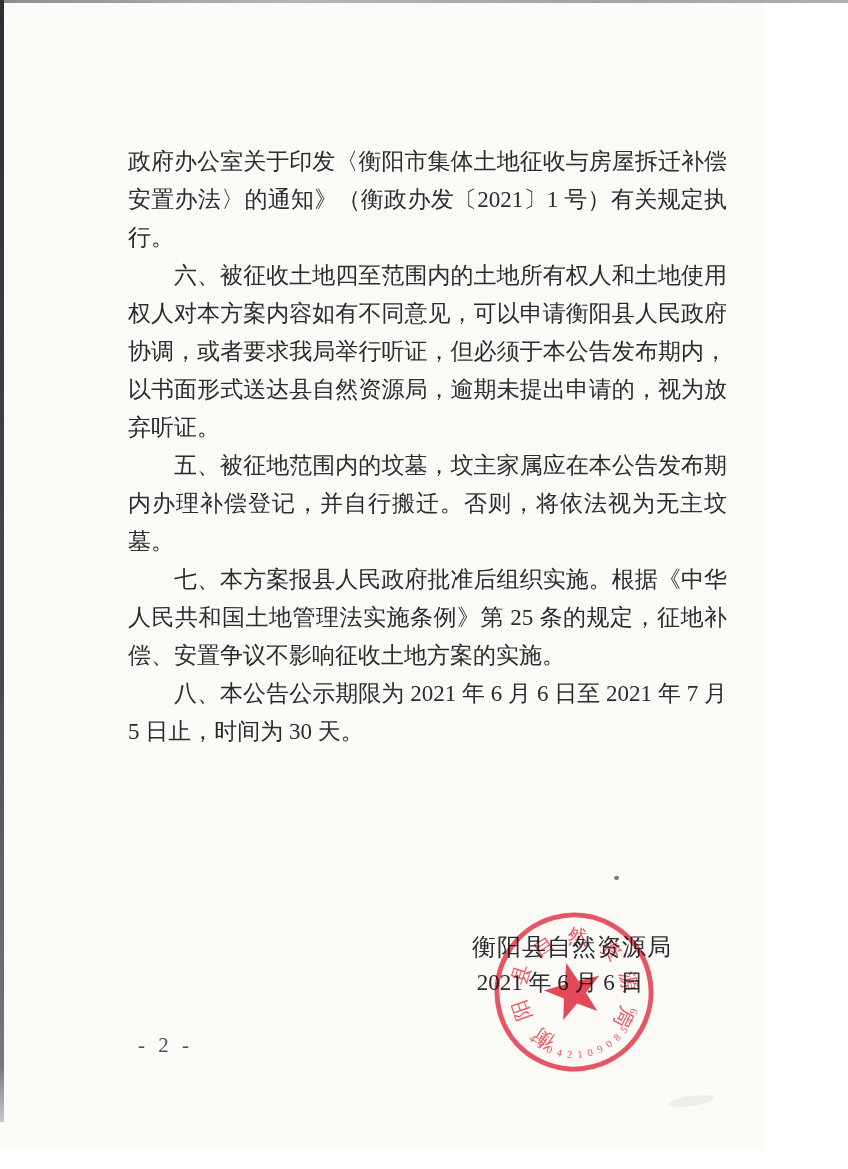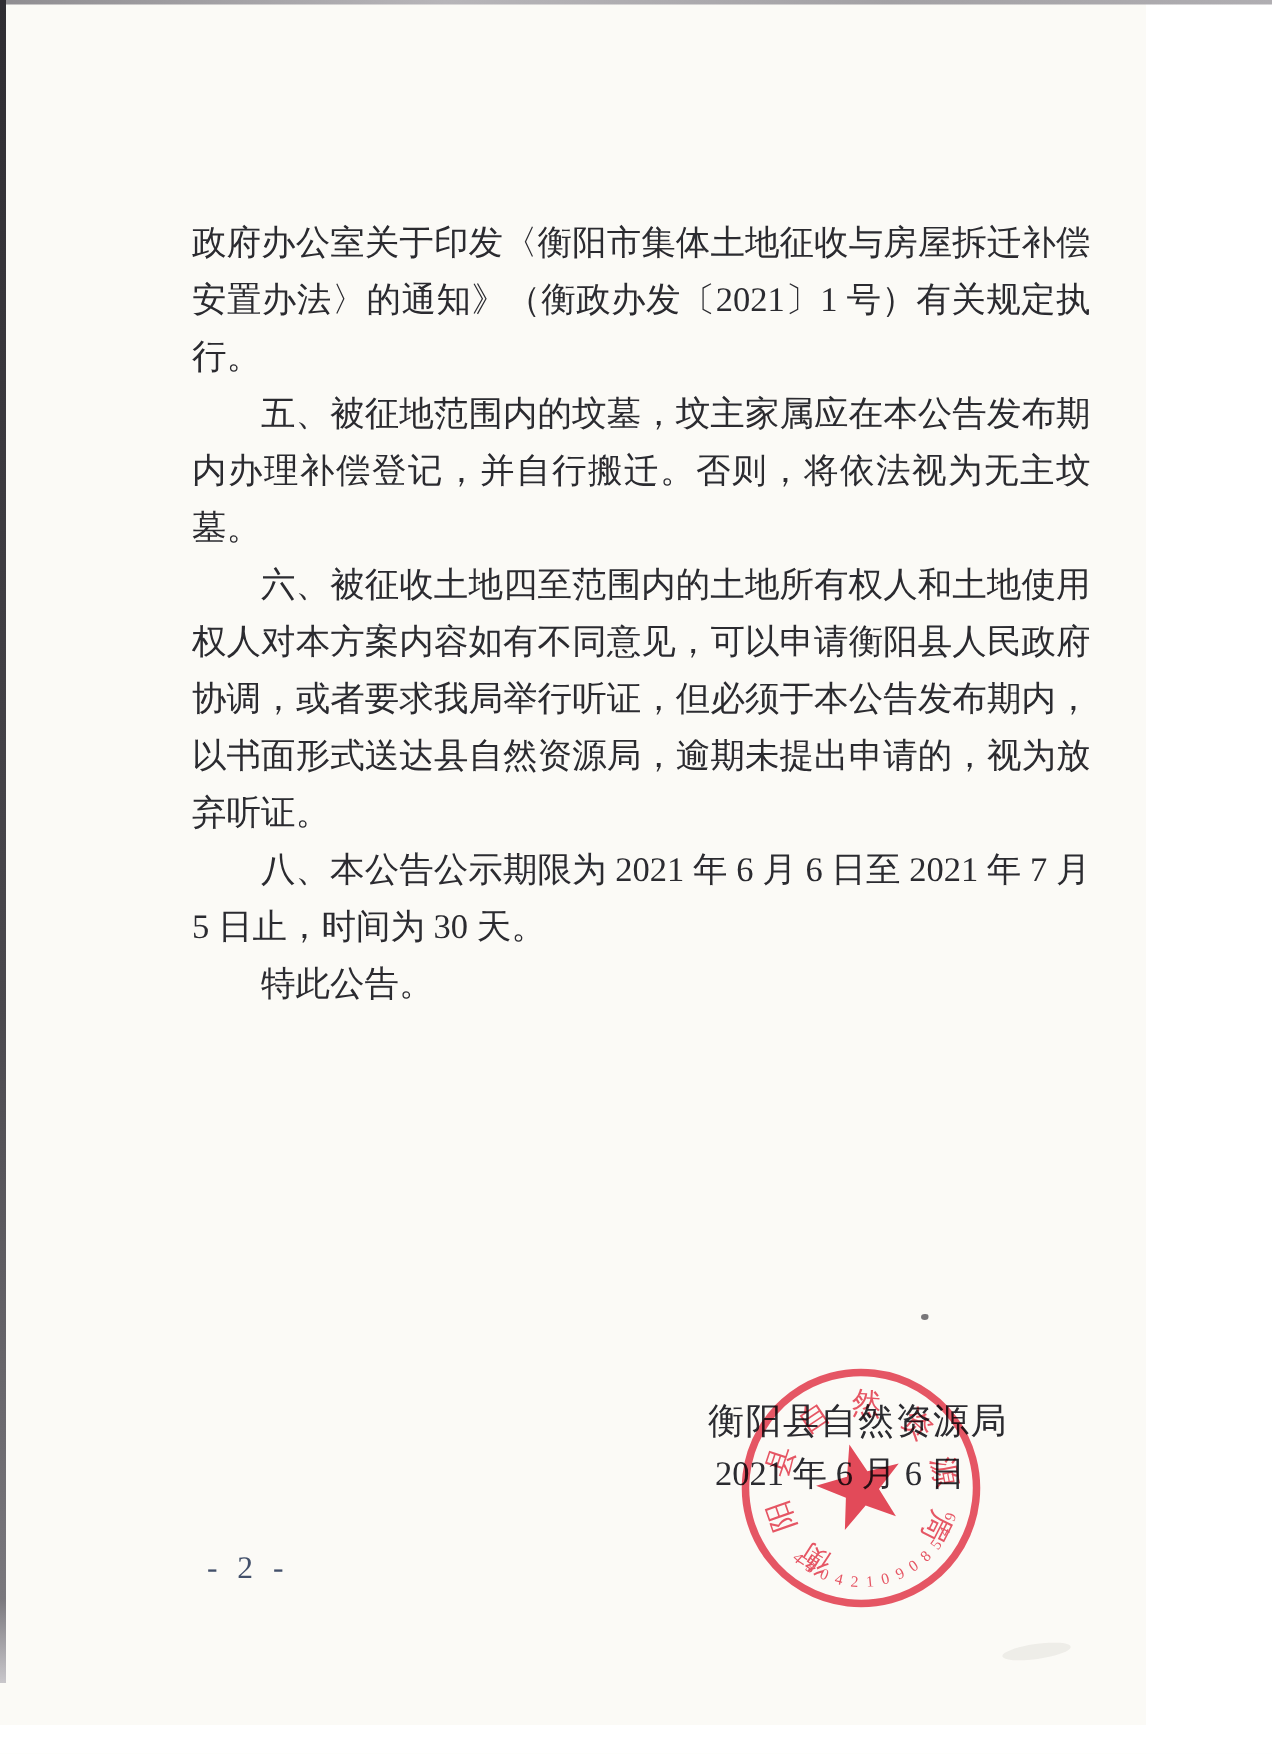--- a/index.html
+++ b/index.html
@@ -62,24 +62,24 @@
 </head>
 <body>
 
 <div class="page">
   <div class="edge-top"></div>
   <div class="edge-left"></div>
   <div class="bottom-strip"></div>
 
   <div class="body-text" id="bodyText">
       <p>政府办公室关于印发〈衡阳市集体土地征收与房屋拆迁补偿安置办法〉的通知》（衡政办发〔2021〕1 号）有关规定执行。</p>
+      <p class="indent">六、被征收土地四至范围内的土地所有权人和土地使用权人对本方案内容如有不同意见，可以申请衡阳县人民政府协调，或者要求我局举行听证，但必须于本公告发布期内，以书面形式送达县自然资源局，逾期未提出申请的，视为放弃听证。</p>
       <p class="indent">五、被征地范围内的坟墓，坟主家属应在本公告发布期内办理补偿登记，并自行搬迁。否则，将依法视为无主坟墓。</p>
-      <p class="indent">六、被征收土地四至范围内的土地所有权人和土地使用权人对本方案内容如有不同意见，可以申请衡阳县人民政府协调，或者要求我局举行听证，但必须于本公告发布期内，以书面形式送达县自然资源局，逾期未提出申请的，视为放弃听证。</p>
+      <p class="indent">七、本方案报县人民政府批准后组织实施。根据《中华人民共和国土地管理法实施条例》第 25 条的规定，征地补偿、安置争议不影响征收土地方案的实施。</p>
       <p class="indent">八、本公告公示期限为 2021 年 6 月 6 日至 2021 年 7 月 5 日止，时间为 30 天。</p>
-      <p class="indent">特此公告。</p>
     </div>
 
   <div class="speck"></div>
   <div class="smudge"></div>
 
   <div class="sig-org">衡阳县自然资源局</div>
   <div class="sig-date">2021 年 6 月 6 日</div>
 
   <svg class="seal" id="sealSvg" viewBox="-100 -100 200 200">
     <g id="sealGroup" transform="rotate(-15)">

